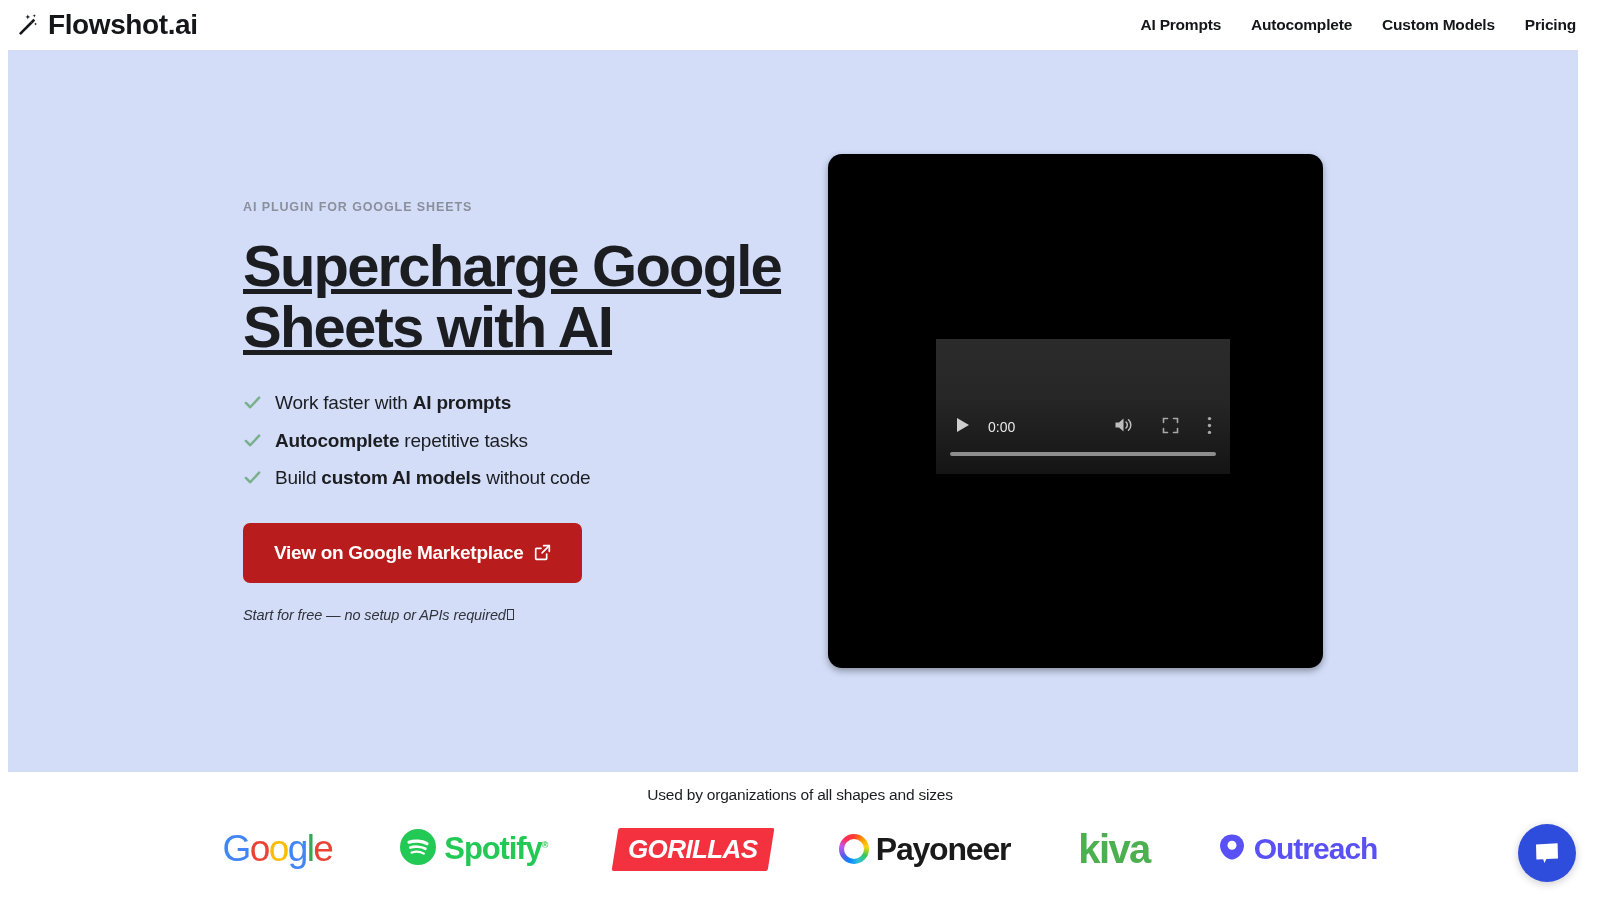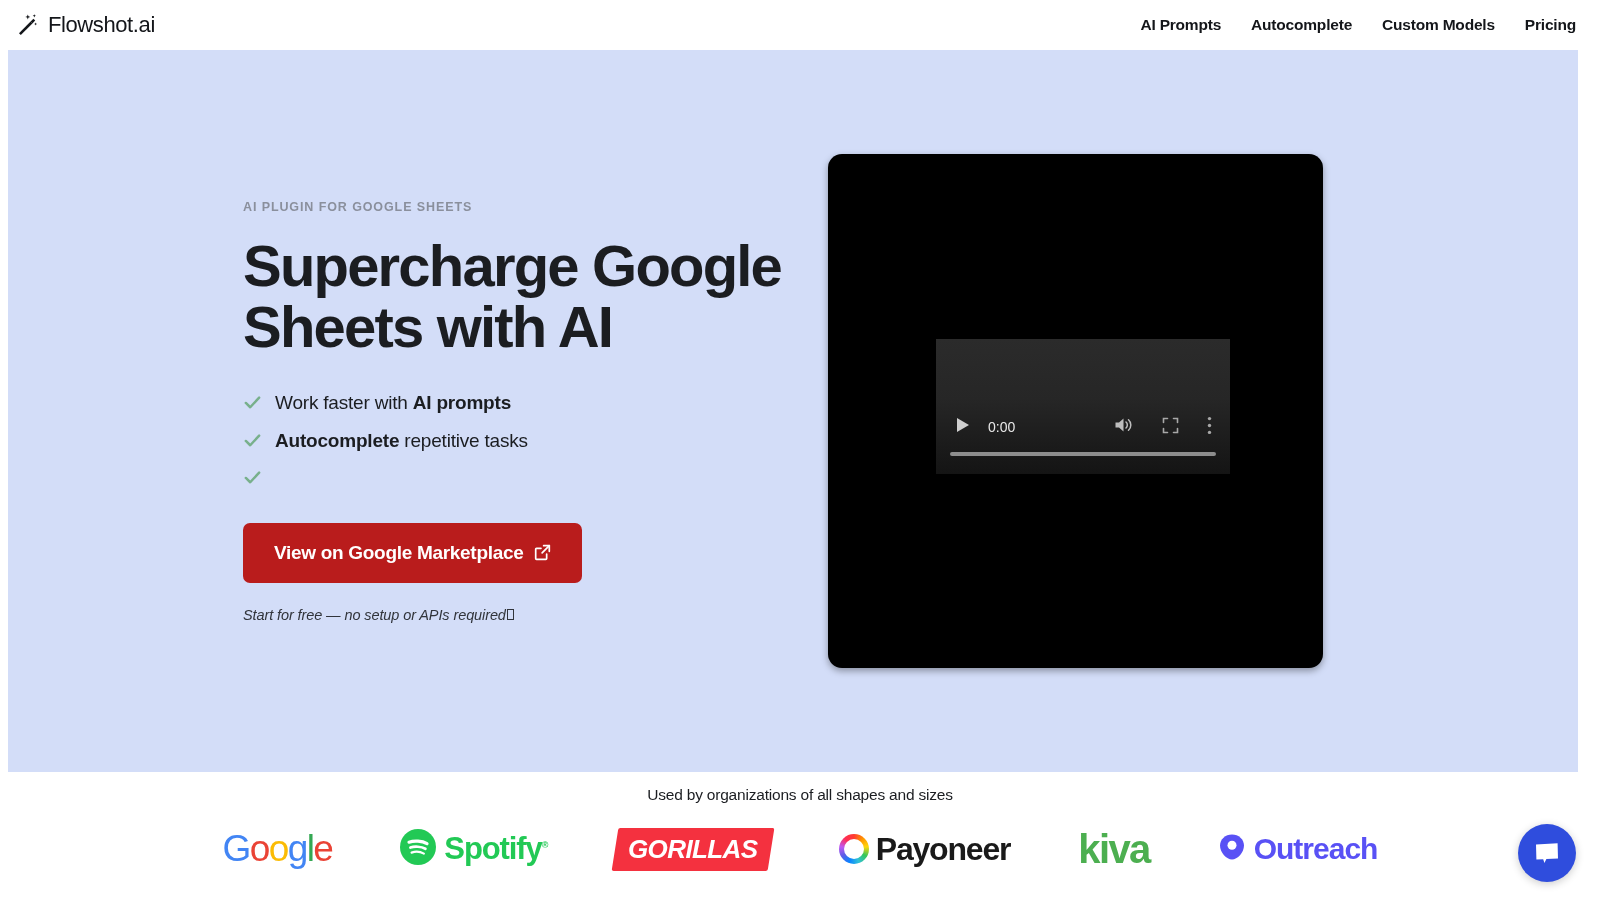--- a/index.html
+++ b/index.html
@@ -16,21 +16,21 @@
     width: 1600px; height: 50px;
     background: #ffffff;
     display: flex; align-items: center;
     justify-content: space-between;
   }
   .brand {
     display: flex; align-items: center; gap: 8px;
     margin-left: 14px;
   }
   .brand-name {
-    font-size: 22px; font-weight: normal; color: #14161a;
+    font-size: 28px; font-weight: bold; color: #14161a;
     letter-spacing: -0.4px;
   }
   .wand-icon { width: 26px; height: 26px; display: block; }
 
   .nav { display: flex; align-items: center; gap: 30px; margin-right: 24px; }
   .nav-item {
     font-size: 15.5px; font-weight: bold; color: #14161a;
     letter-spacing: -0.2px; cursor: pointer; white-space: nowrap;
   }
 
@@ -49,20 +49,21 @@
 
   .eyebrow {
     font-size: 12.5px; font-weight: bold; color: #8a8f9c;
     letter-spacing: 0.9px; text-transform: uppercase;
     margin-bottom: 22px; margin-top: 1px;
   }
   .hero-title {
     font-size: 58px; line-height: 1.05; font-weight: bold;
     color: #1b1d21; letter-spacing: -1.8px;
     margin-bottom: 30px;
+    text-decoration: underline;
   }
   .features { list-style: none; margin-bottom: 27px; }
   .feature {
     display: flex; align-items: flex-start; gap: 13px;
     font-size: 19px; color: #1b1d21; line-height: 1.55;
     margin-bottom: 5px; letter-spacing: -0.2px;
   }
   .feature b { font-weight: bold; }
   .check-icon { width: 19px; height: 19px; flex: 0 0 19px; margin-top: 5px; }
 
@@ -245,20 +246,21 @@
             </svg>
           </span>
           <span><b>Autocomplete</b><span> repetitive tasks</span></span>
         </li>
         <li class="feature">
           <span>
             <svg class="check-icon" viewBox="0 0 20 20" fill="none">
               <path d="M3 10.5 L7.6 15 L17 4.8" stroke="#78b08c" stroke-width="2.6" stroke-linecap="round" stroke-linejoin="round"></path>
             </svg>
           </span>
+          <span><span>Build </span><b>custom AI models</b><span> without code</span></span>
         </li>
       </ul>
 
       <button class="cta">
         <span>View on Google Marketplace</span>
         <span>
           <svg class="ext-icon" viewBox="0 0 18 18" fill="none">
             <path d="M10.2 1.8 H16.2 V7.8" stroke="#ffffff" stroke-width="1.8" stroke-linecap="round" stroke-linejoin="round"></path>
             <path d="M16.2 1.8 L8.6 9.4" stroke="#ffffff" stroke-width="1.8" stroke-linecap="round"></path>
             <path d="M13.4 10.6 V15.4 A0.8 0.8 0 0 1 12.6 16.2 H2.6 A0.8 0.8 0 0 1 1.8 15.4 V5.4 A0.8 0.8 0 0 1 2.6 4.6 H7.4" stroke="#ffffff" stroke-width="1.8" stroke-linecap="round" stroke-linejoin="round"></path>

